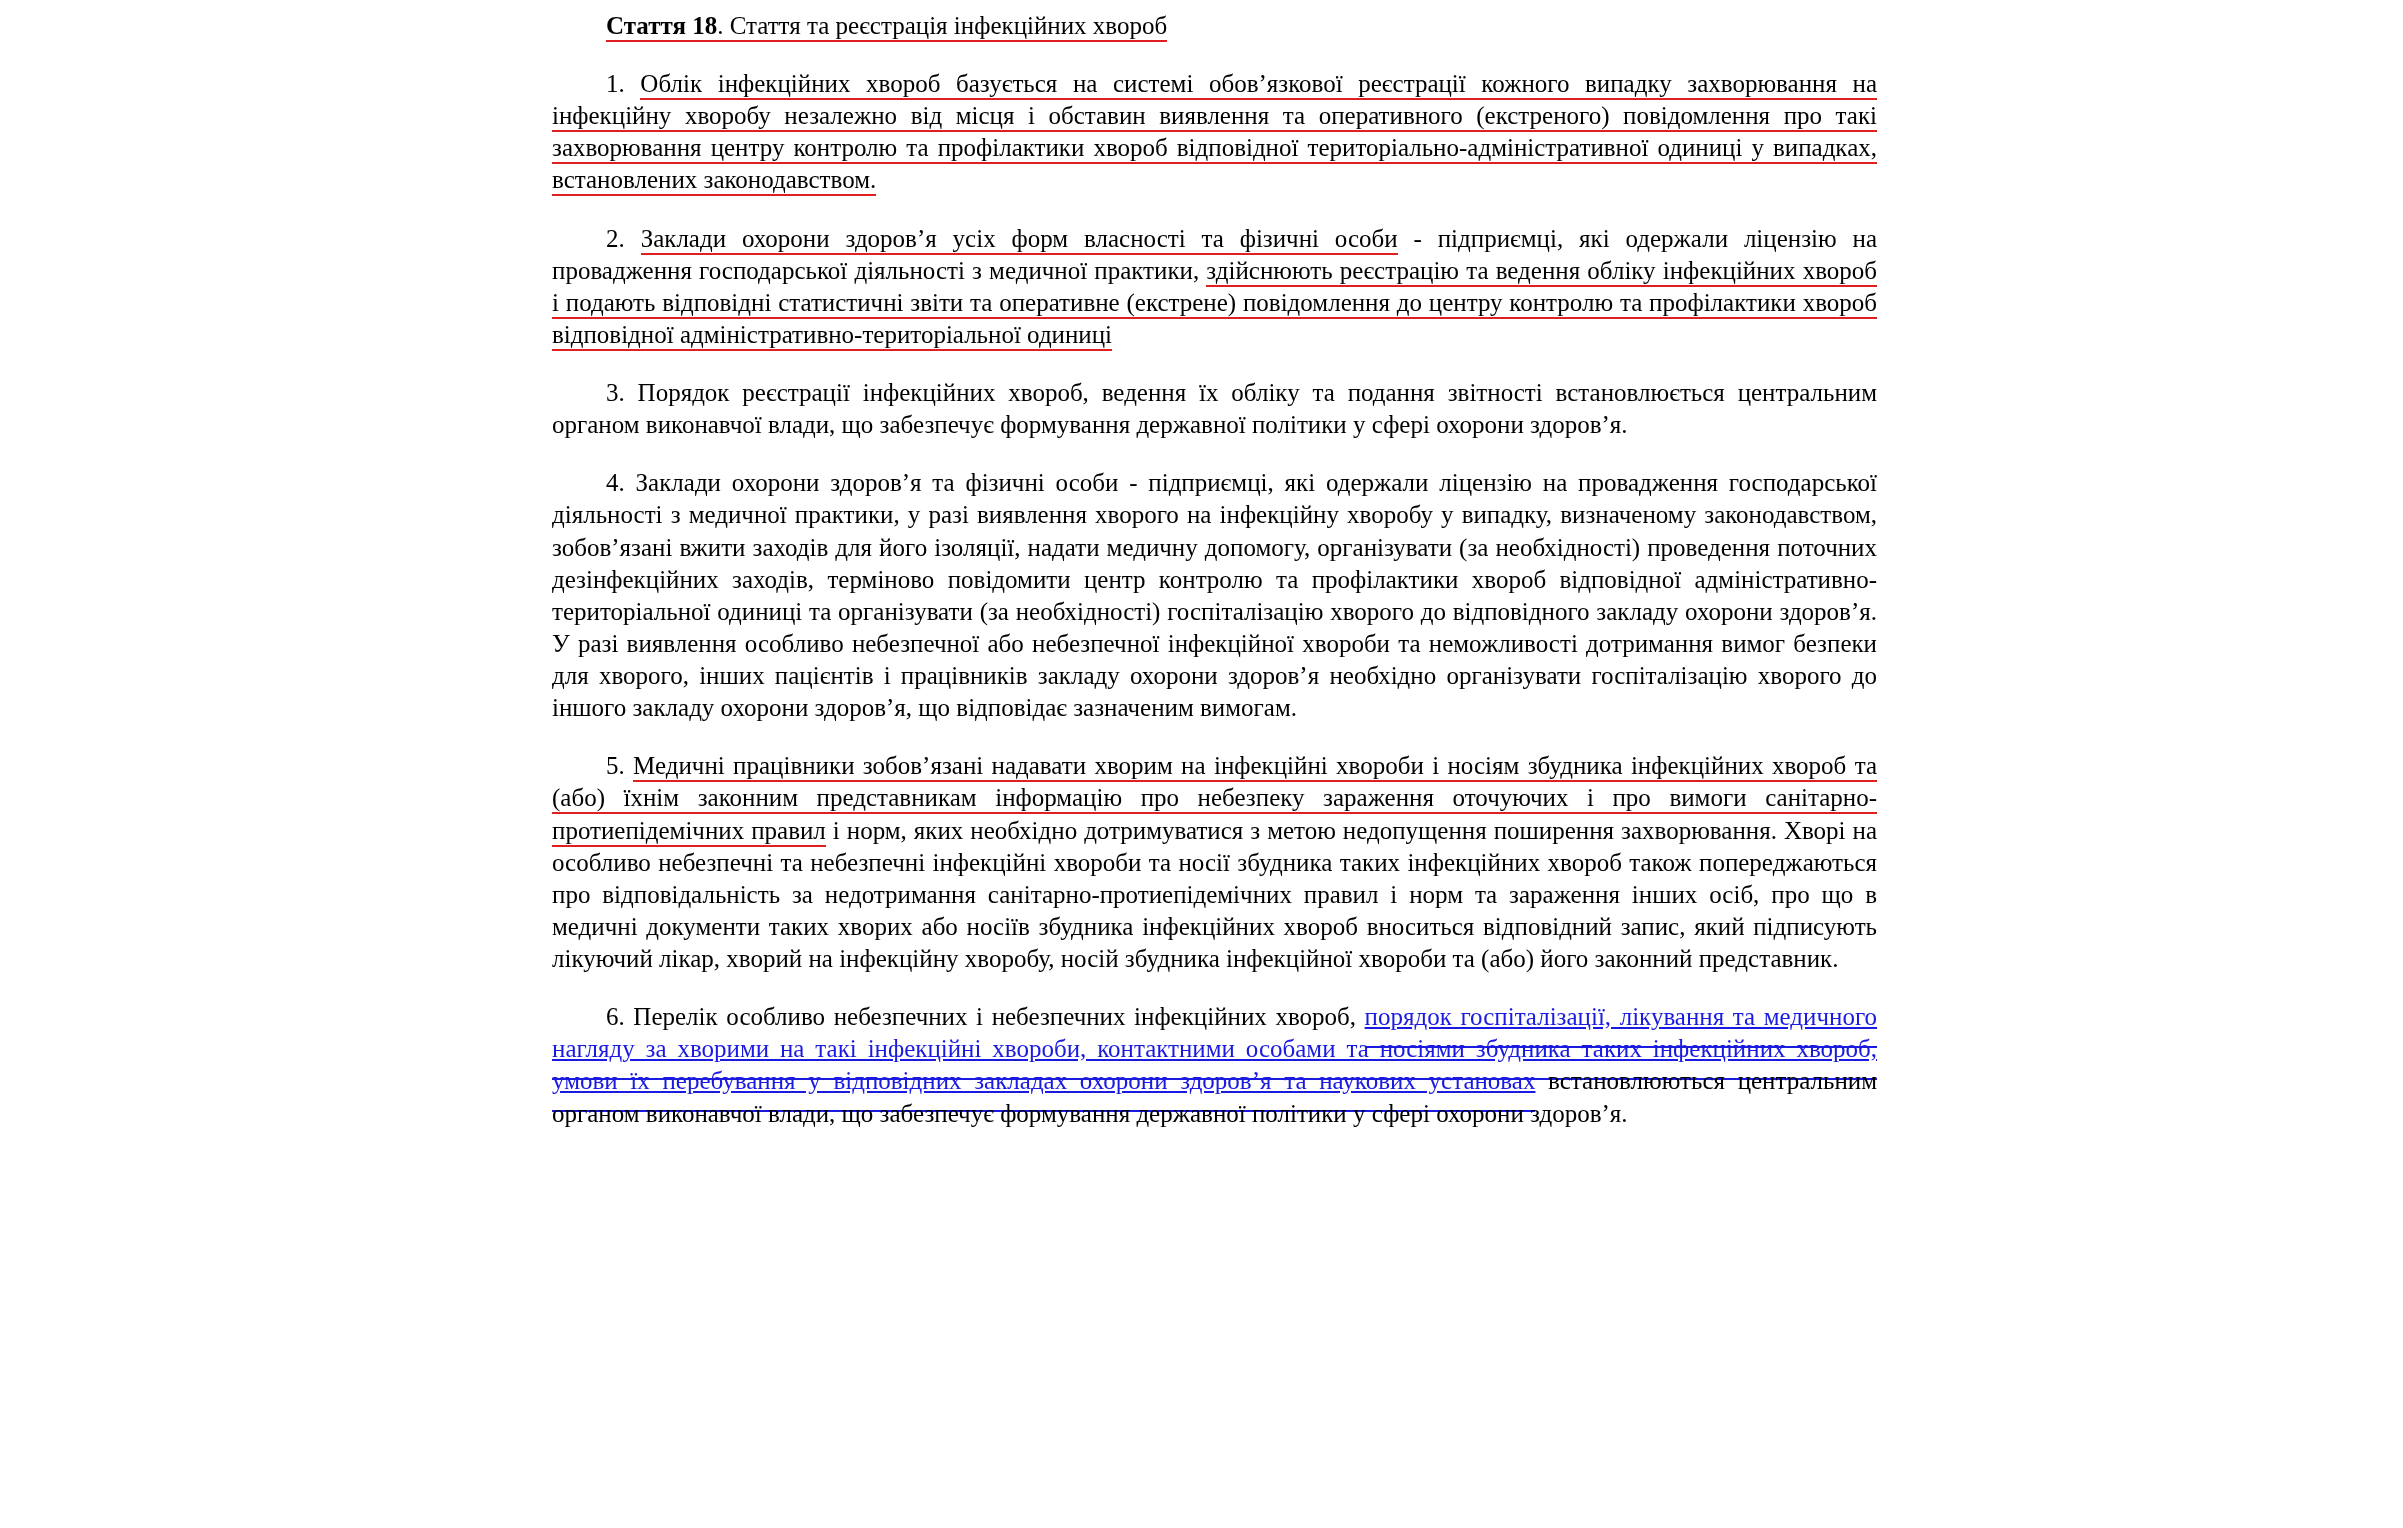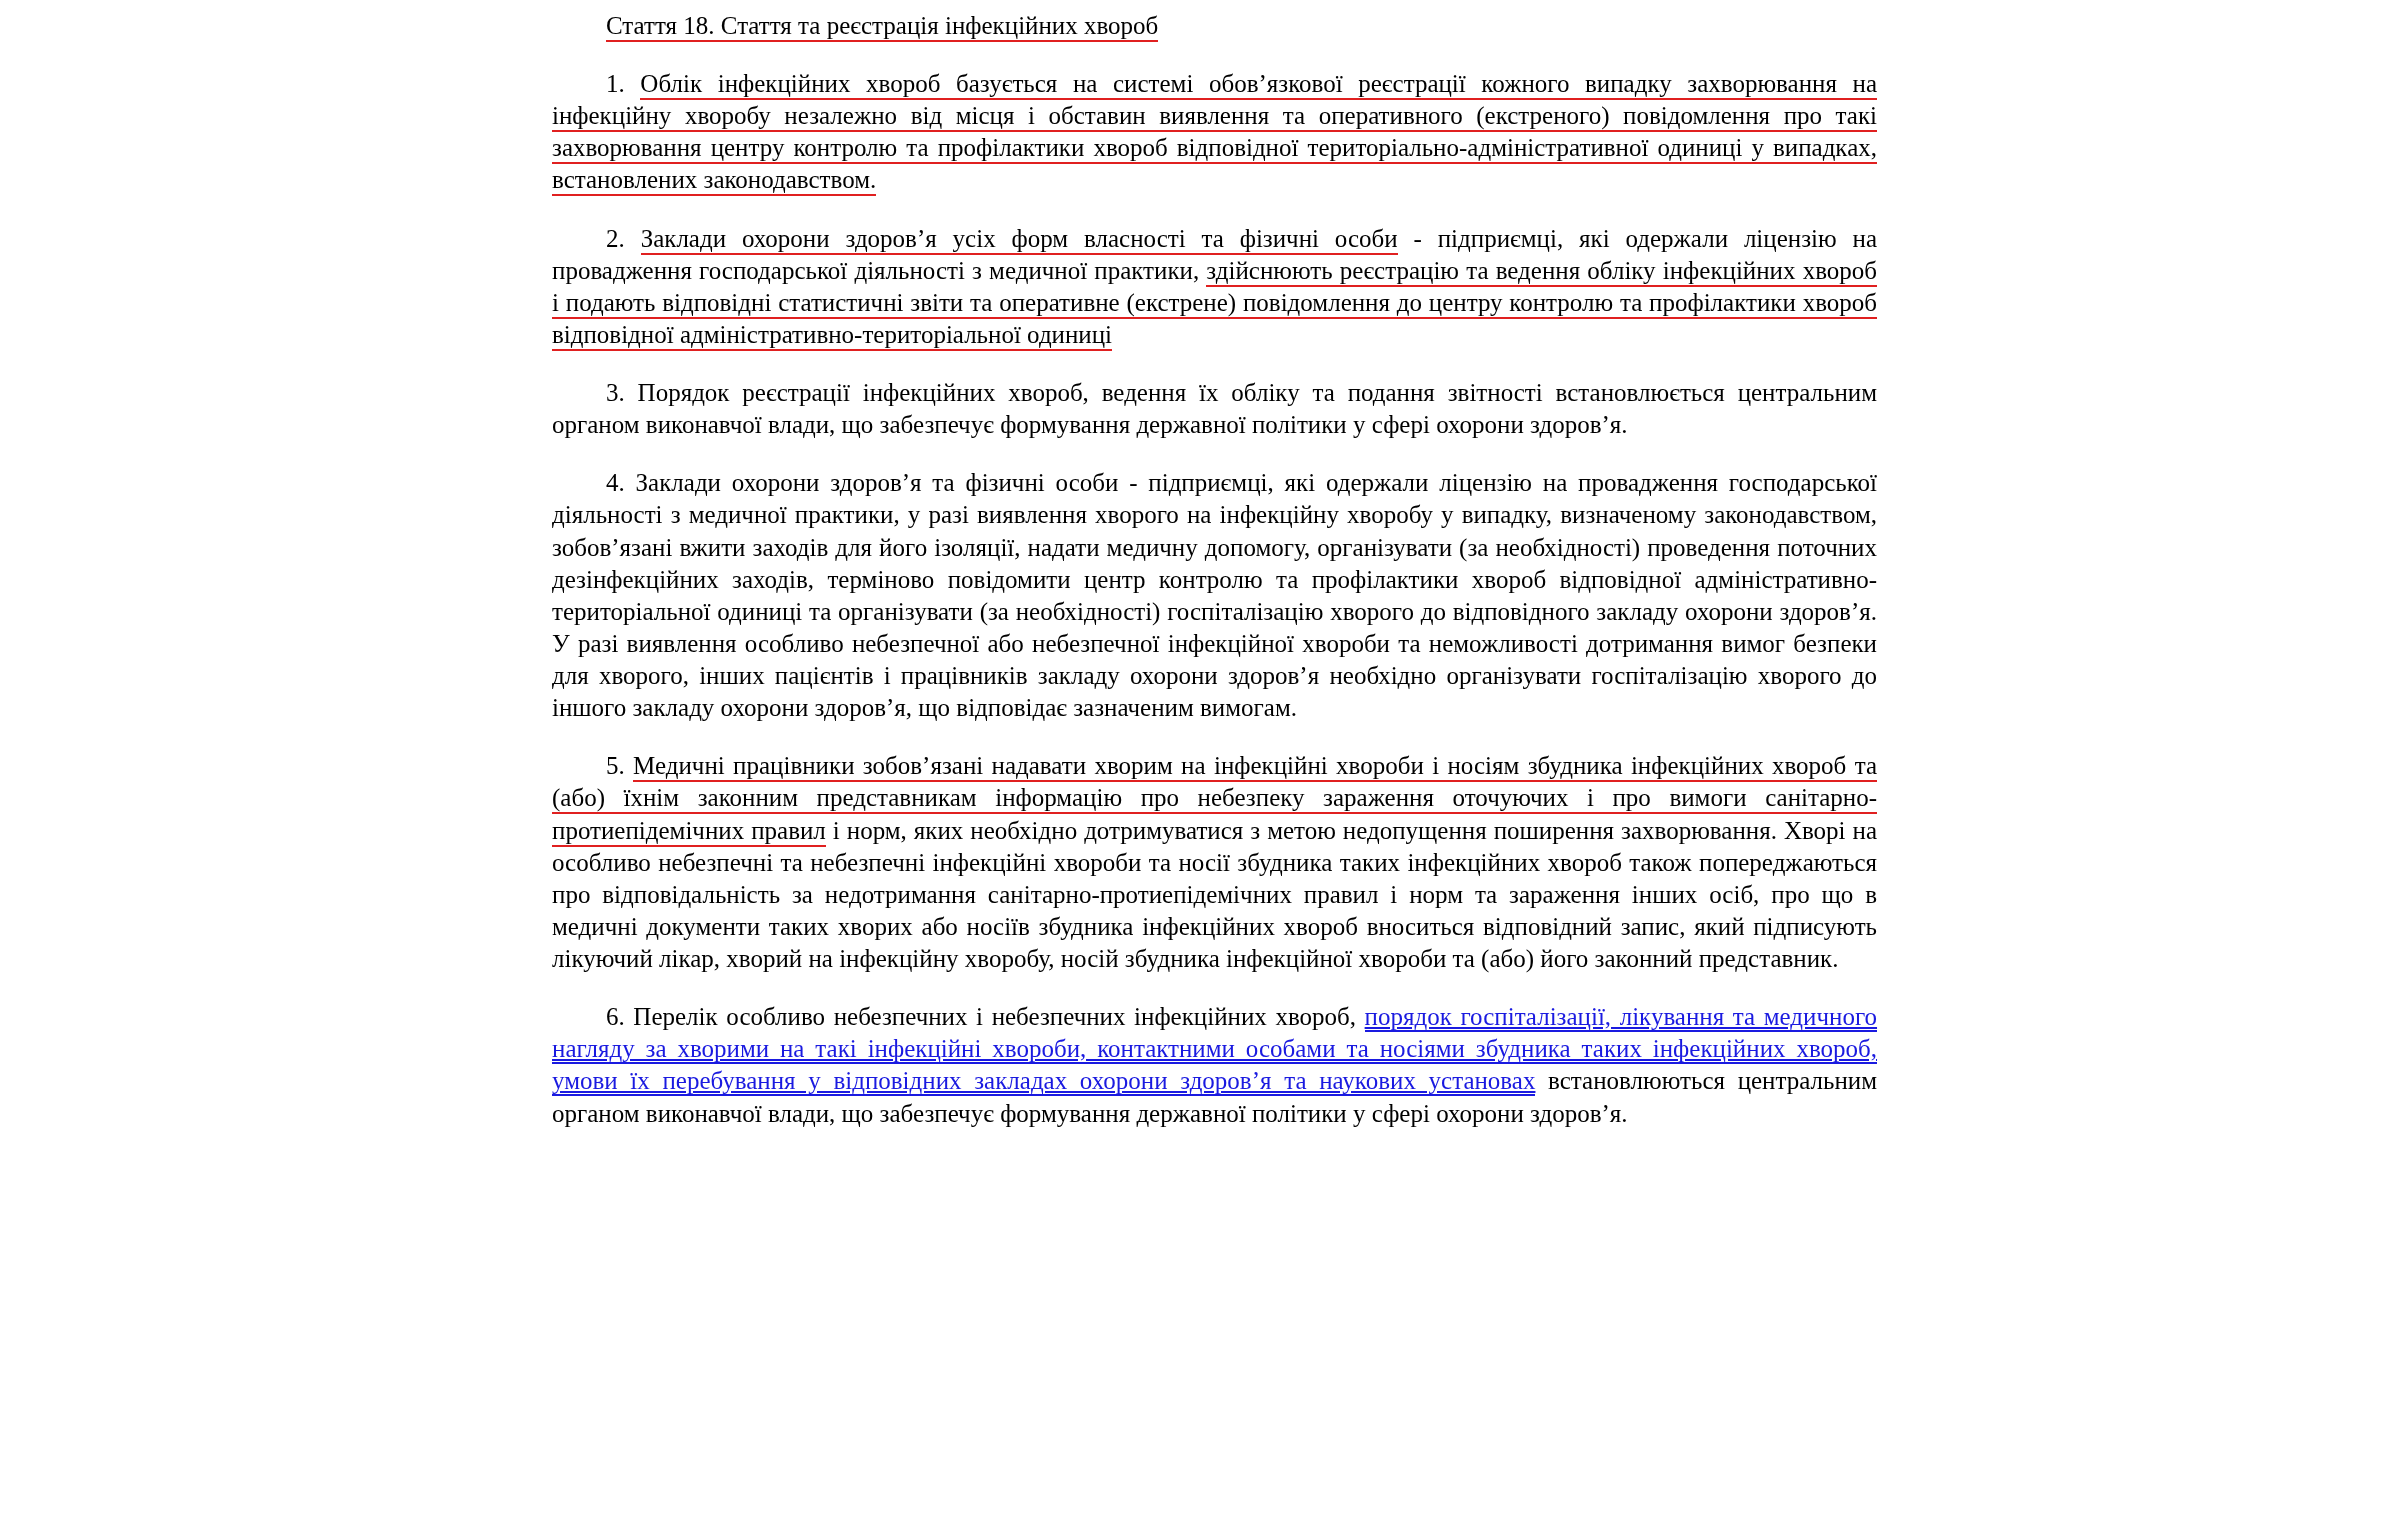--- a/index.html
+++ b/index.html
@@ -34,33 +34,33 @@
     hyphens: none;
   }
   p.heading {
     margin: 0 0 11.8px 0;
     text-indent: 54px;
   }
   p.spaced {
     margin-top: 26px;
   }
   .b {
-    font-weight: normal;
+    font-weight: bold;
     margin-top: 28px;
   }
   
   .red-u {
     border-bottom: 2.5px solid #e02020;
     padding-bottom: 1px;
   }
   
   .blue-u {
     color: #1a1ae0;
     border-bottom: 2px solid #1a1ae0;
-    padding-bottom: 0px;
+    padding-bottom: 16px;
   }
 </style>
 </head>
 <body>
 
 <div class="page">
   <div class="doc-body">
 
     <p class="heading"><span class="b red-u">Стаття 18</span><span class="red-u">. Стаття та реєстрація інфекційних хвороб</span></p>
 

